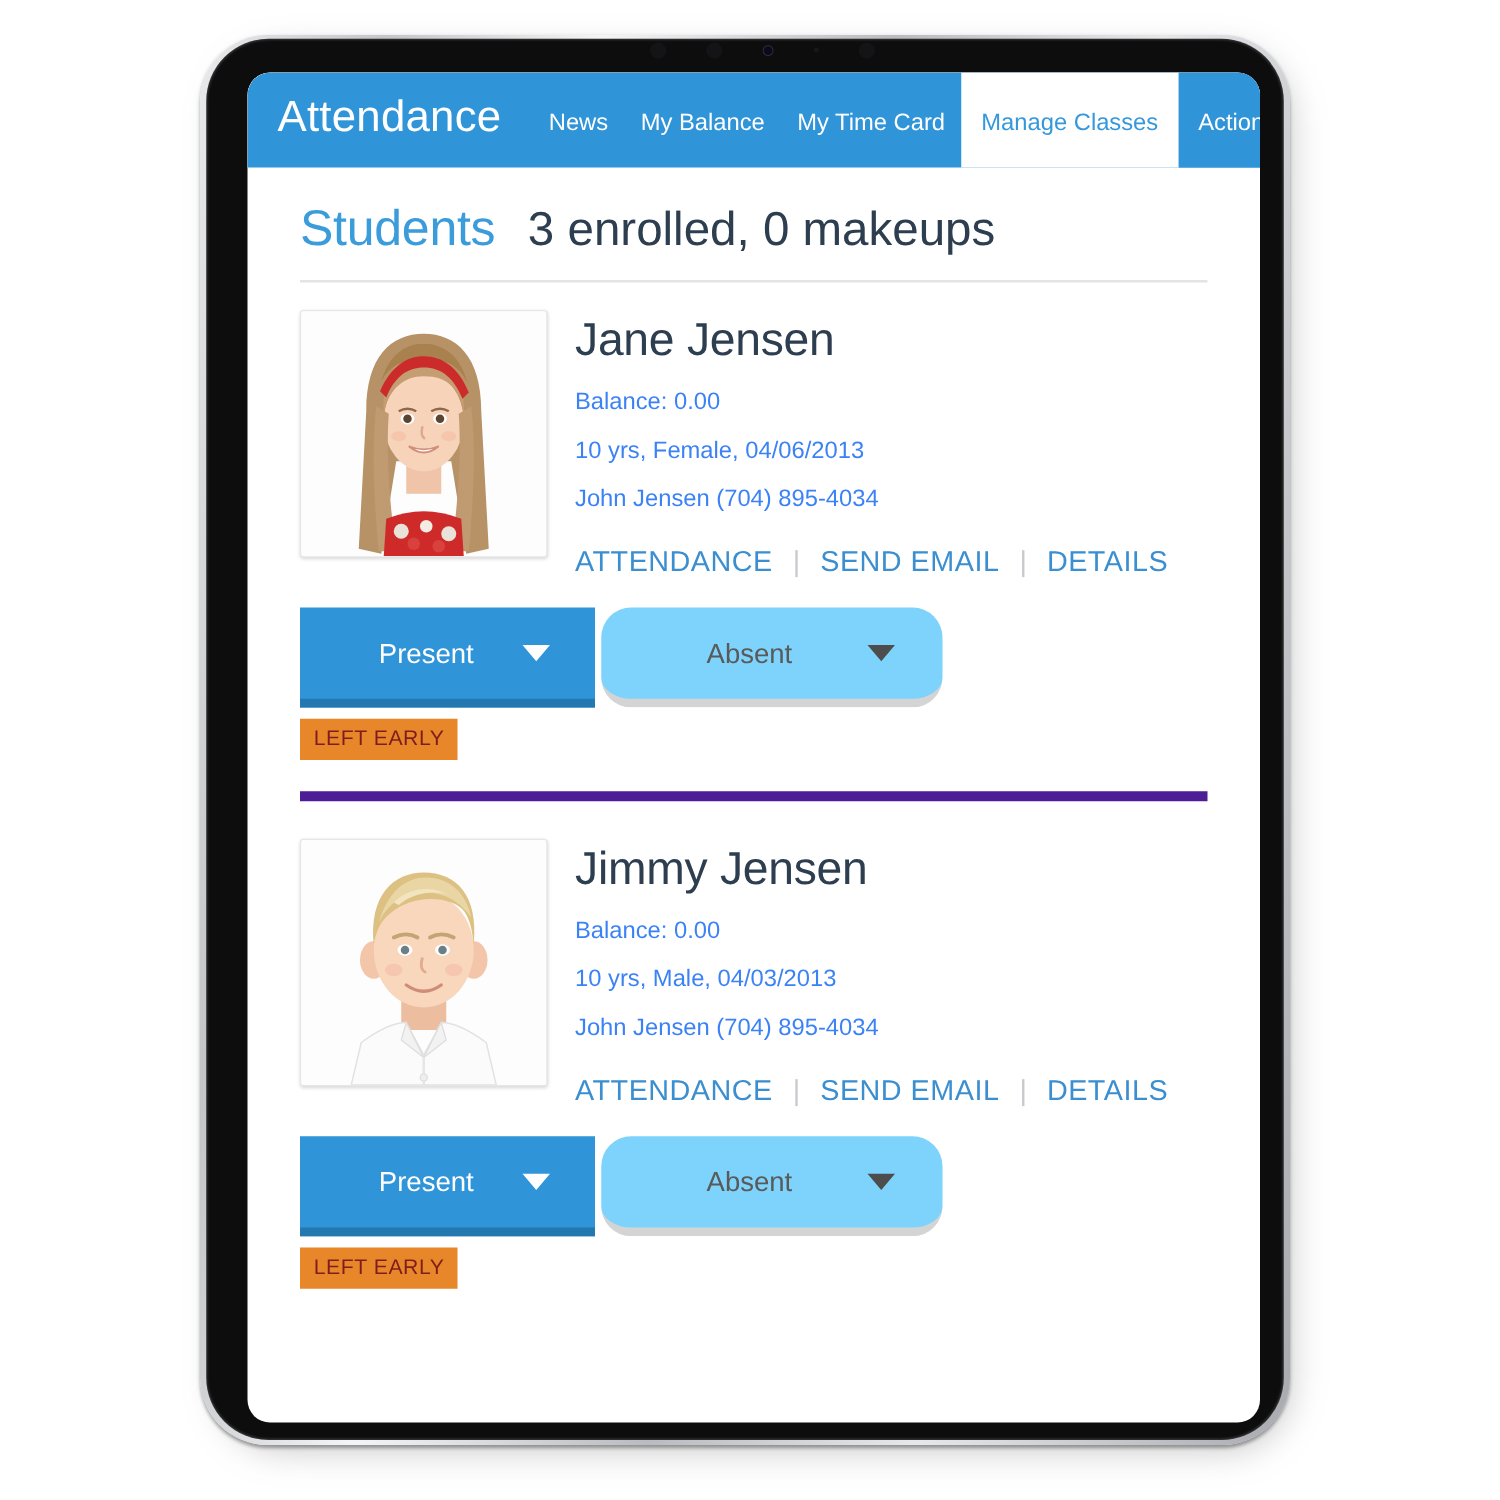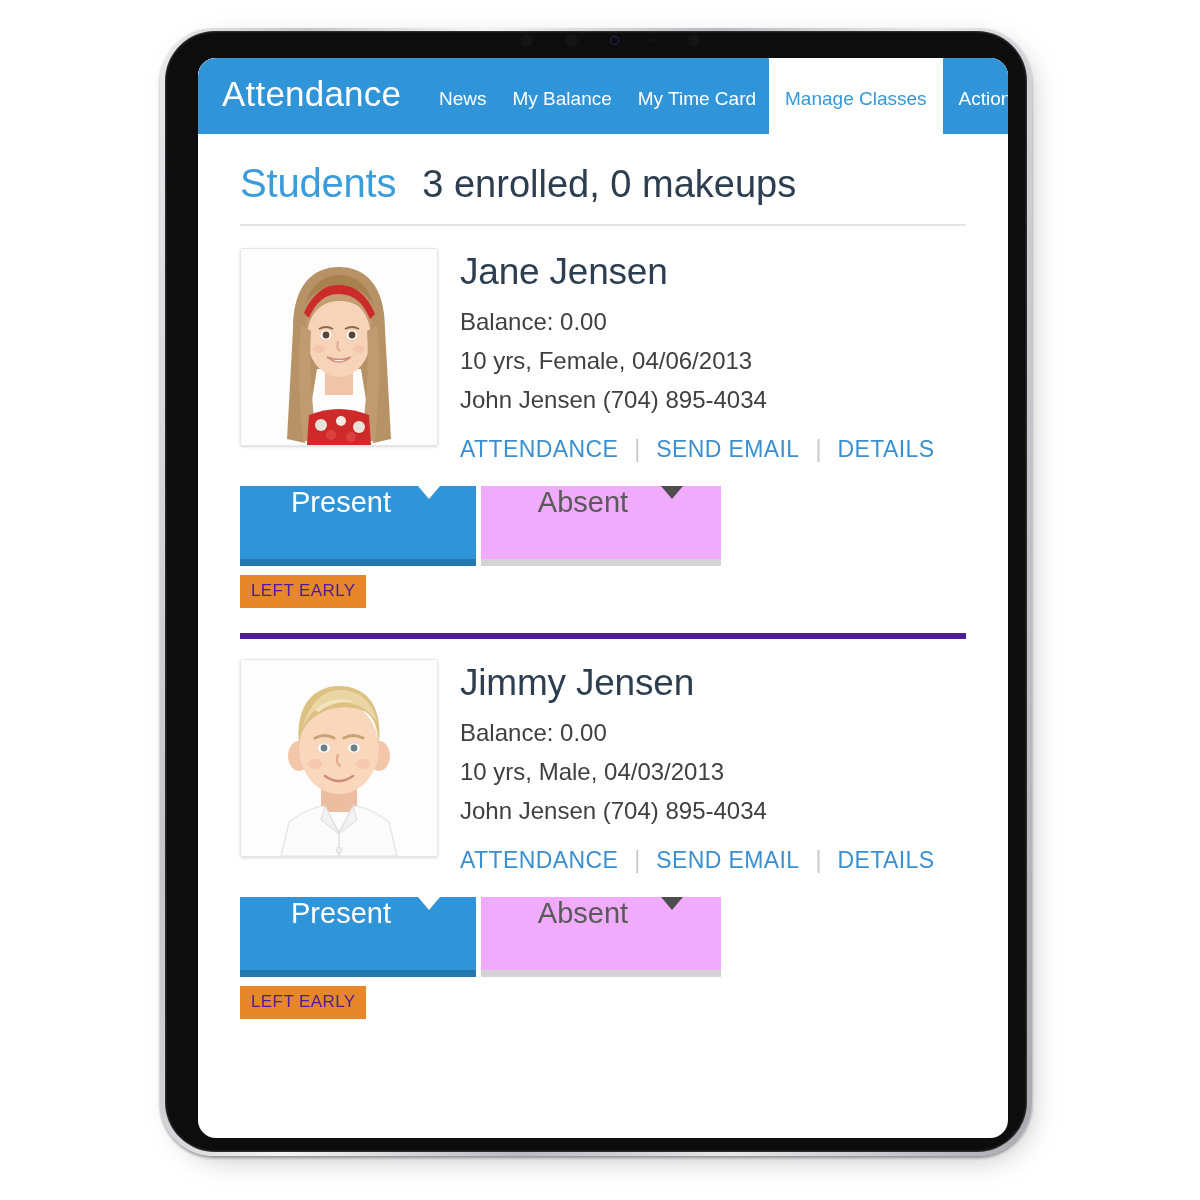--- a/index.html
+++ b/index.html
@@ -147,21 +147,21 @@
     letter-spacing: -0.2px;
   }
   .page-subtitle {
     color: #2d3e50;
     font-size: 38px;
     font-weight: 400;
   }
 
   
   .student-card { padding-top: 22px; }
-  .student-card.second { border-top: 6px solid #4c1d95; margin-top: 25px; padding-top: 20px; }
+  .student-card.second { border-top: 8px solid #4c1d95; margin-top: 25px; padding-top: 30px; }
 
   .student-top { display: flex; gap: 22px; }
 
   .photo-frame {
     width: 196px; height: 196px;
     background: #ffffff;
     border: 1px solid #e6e6e6;
     box-shadow: 0 1px 3px rgba(0,0,0,0.16);
     border-radius: 3px;
     overflow: hidden;
@@ -172,22 +172,22 @@
   .student-info { flex: 1 1 auto; padding-top: 2px; }
   .student-name {
     color: #2d3e50;
     font-size: 37px;
     font-weight: 400;
     line-height: 44px;
     margin-bottom: 8px;
     letter-spacing: -0.2px;
   }
   .student-line {
-    color: #404040;
-    font-size: 24px;
+    color: #3b82f6;
+    font-size: 19px;
     line-height: 39px;
     font-weight: 400;
   }
 
   .link-row {
     display: flex;
     align-items: center;
     gap: 16px;
     margin-top: 17px;
   }
@@ -209,51 +209,52 @@
     gap: 5px;
     margin-top: 23px;
   }
   .attend-btn {
     position: relative;
     width: 236px;
     height: 80px;
     border: 0;
     box-sizing: border-box;
     display: flex;
-    align-items: flex-start;
-    font-size: 29px;
+    align-items: center;
+    font-size: 22px;
     padding: 0 24px;
     cursor: pointer;
     font-family: "Liberation Sans", sans-serif;
   }
   .attend-btn .btn-label { flex: 1 1 auto; }
   .attend-btn .btn-caret {
     width: 0; height: 0;
     border-left: 11px solid transparent;
     border-right: 11px solid transparent;
   }
   .attend-btn.present {
     background: #2f94d8;
     color: #ffffff;
     border-bottom: 7px solid #2478b0;
   }
   .attend-btn.present .btn-caret { border-top: 13px solid #ffffff; margin-right: 12px; }
   .attend-btn.absent {
-    background: #f0abfc;
+    background: #7dd3fc;
     color: #5a5a5a;
     border-bottom: 7px solid #d4d4d4;
-    width: 240px;
+    width: 273px;
+    border-radius: 24px;
   }
   .attend-btn.absent .btn-caret { border-top: 13px solid #4d4d4d; margin-right: 14px; }
 
   .badge-left-early {
     display: inline-block;
     margin-top: 9px;
     background: #e8862a;
-    color: #4c1d95;
+    color: #7f1d1d;
     font-size: 17px;
     letter-spacing: 0.4px;
     padding: 6px 11px 7px 11px;
   }
 </style>
 </head>
 <body>
 
 <div id="device-stage">
 

